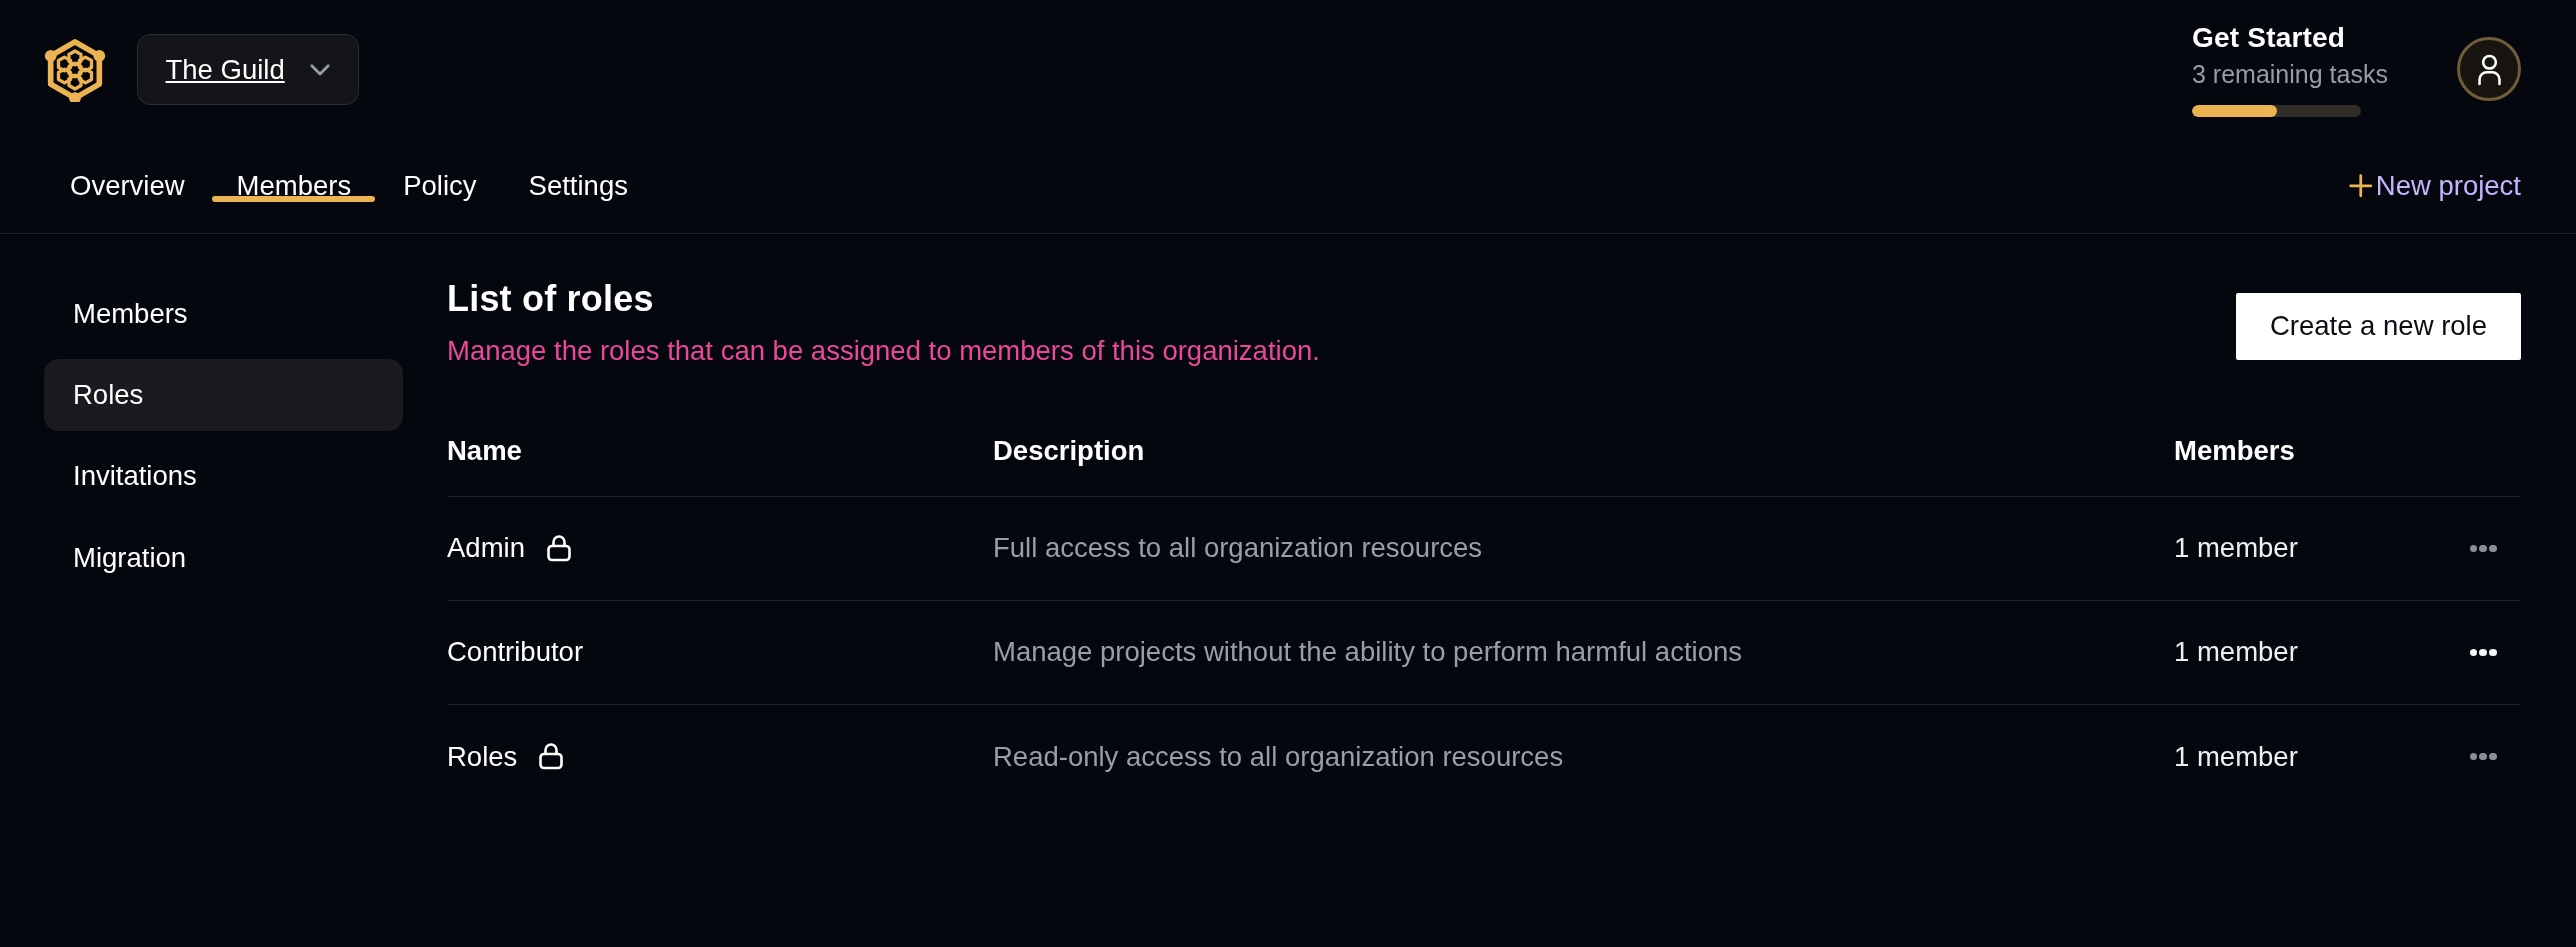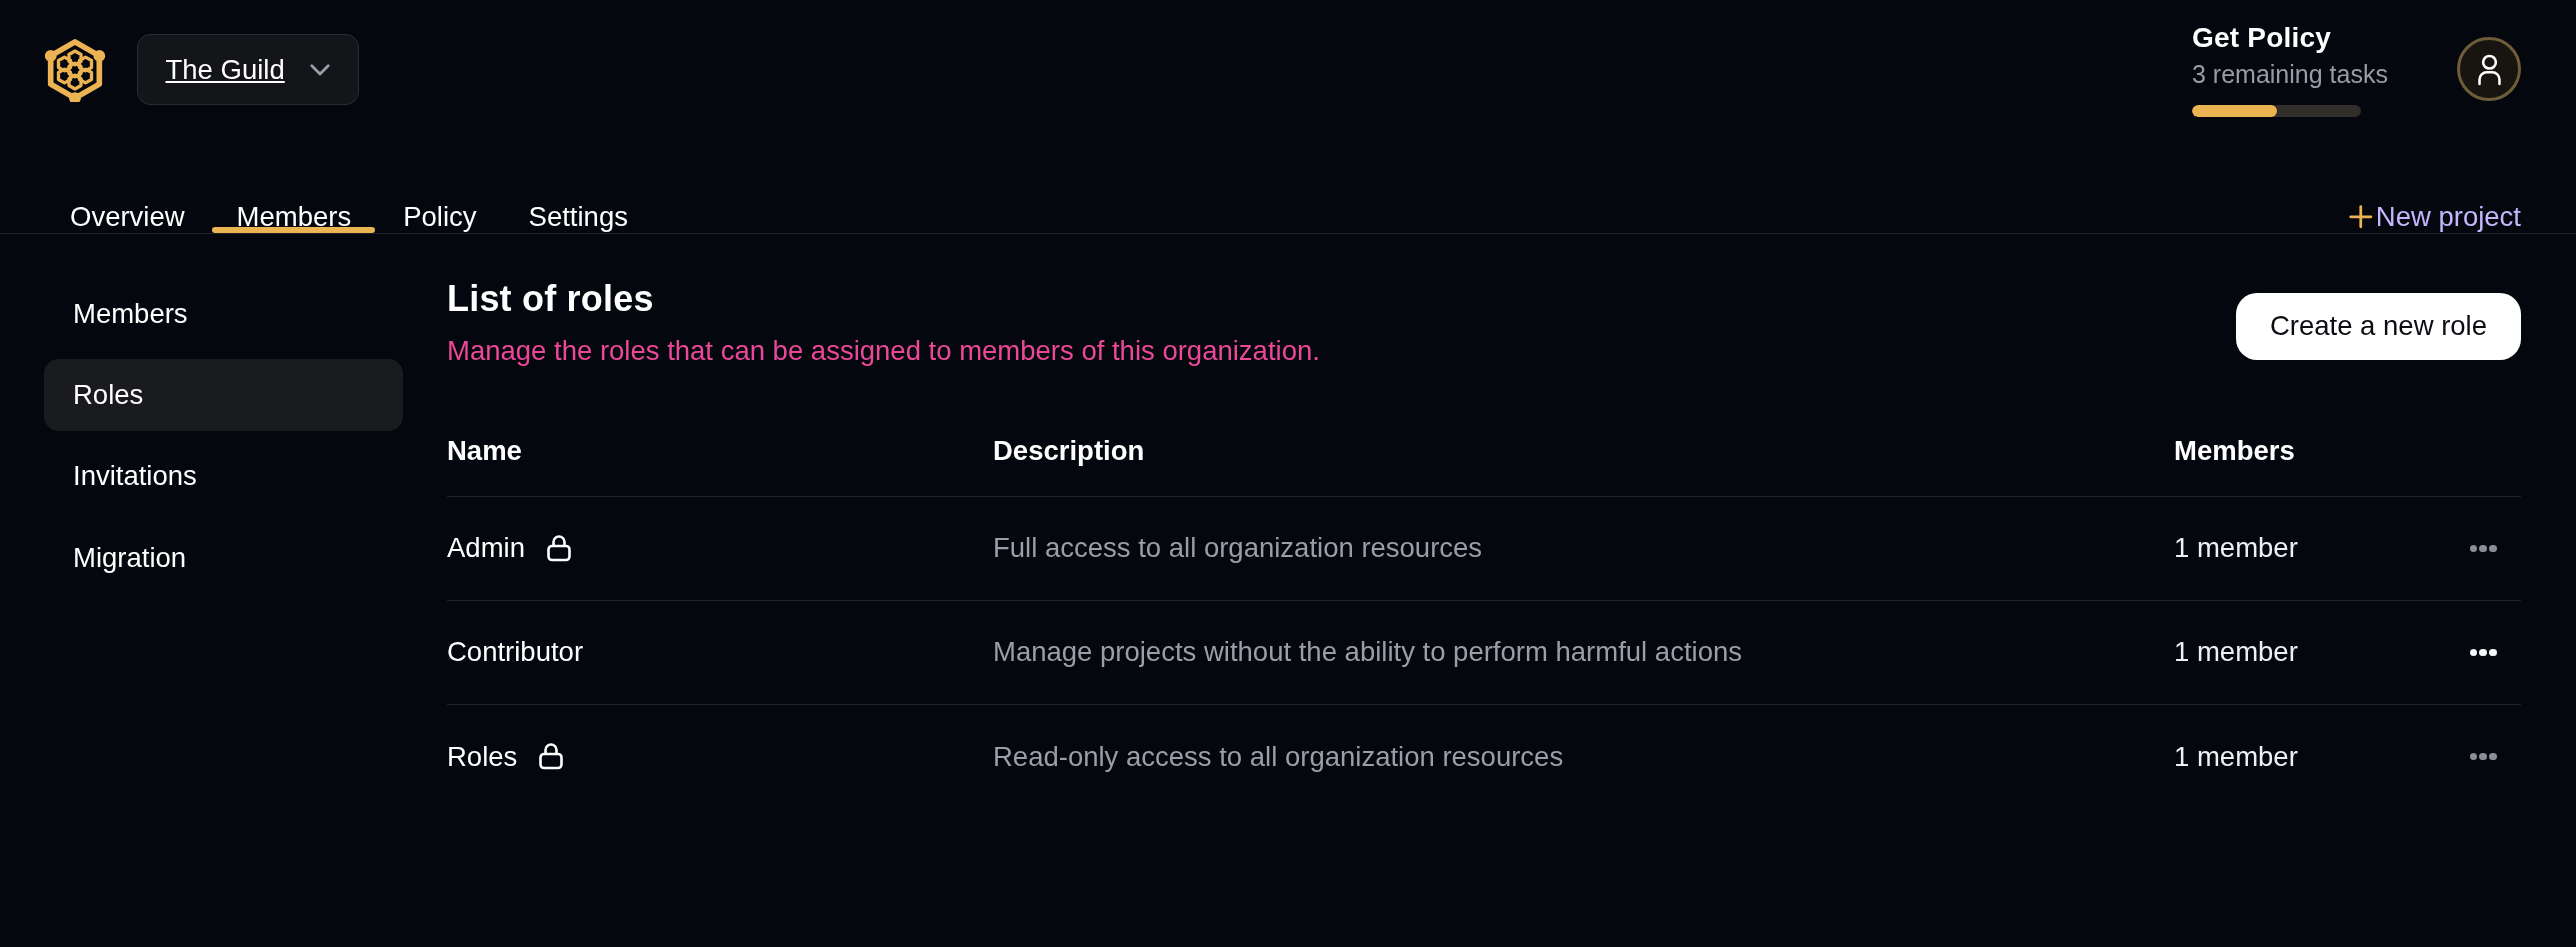--- a/index.html
+++ b/index.html
@@ -43,21 +43,21 @@
   .avatar {
     width: 64px; height: 64px; border-radius: 50%;
     background: #18140f; border: 3.7px solid #6f5d3a;
     display: flex; align-items: center; justify-content: center;
     cursor: pointer;
   }
 
   
   .tabbar {
     height: 95px;
-    display: flex; align-items: flex-end; justify-content: space-between;
+    display: flex; align-items: center; justify-content: space-between;
     padding: 0 55px 0 44px;
     border-bottom: 1.8px solid #1f2125;
   }
   .tabs { display: flex; }
   .tab {
     position: relative;
     display: flex; align-items: center;
     padding: 0 26px;
     font-size: 27.5px; color: #ffffff;
     cursor: pointer;
@@ -84,21 +84,21 @@
   .side-item.active { background: #1a1b1f; }
 
   .main { flex: 1; margin-left: 44px; }
   .main-header { display: flex; justify-content: space-between; align-items: flex-start; }
   .page-title { font-size: 36px; font-weight: 700; letter-spacing: 0.2px; }
   .page-sub { font-size: 27.5px; color: #ec4899; margin-top: 14.7px; }
   .create-btn {
     background: #ffffff; color: #0b0d12;
     font-family: inherit; font-size: 27.5px; font-weight: 500;
     height: 67px; padding: 0 34px;
-    border: none; border-radius: 21px;
+    border: none; border-radius: 2px;
     margin-top: 14.7px; cursor: pointer;
     white-space: nowrap;
   }
 
   
   .table { margin-top: 57px; }
   .thead {
     display: flex; align-items: center;
     font-size: 27.5px; font-weight: 700;
     padding: 11px 0 29px 0;
@@ -156,21 +156,21 @@
     <button class="org-btn">
       <span>The Guild</span>
       <svg width="22" height="13.7" viewBox="0 0 24 15">
         <polyline points="3,3 12,12 21,3" fill="none" stroke="#9aa0a8" stroke-width="3" stroke-linecap="round" stroke-linejoin="round"></polyline>
       </svg>
     </button>
   </div>
 
   <div class="topbar-right">
     <div class="get-started">
-      <span class="gs-title">Get Policy</span>
+      <span class="gs-title">Get Started</span>
       <span class="gs-sub">3 remaining tasks</span>
       <div class="gs-bar">
         <div class="gs-fill" id="gs-fill" style="width: 50%;"></div>
       </div>
     </div>
 
     <div class="avatar">
       <svg width="29" height="33" viewBox="0 0 32 36">
         <circle cx="16" cy="10" r="7" fill="none" stroke="#ffffff" stroke-width="2.8"></circle>
         <path d="M5 34 v-5 a8 8 0 0 1 8 -8 h6 a8 8 0 0 1 8 8 v5" fill="none" stroke="#ffffff" stroke-width="2.8" stroke-linecap="round"></path>

